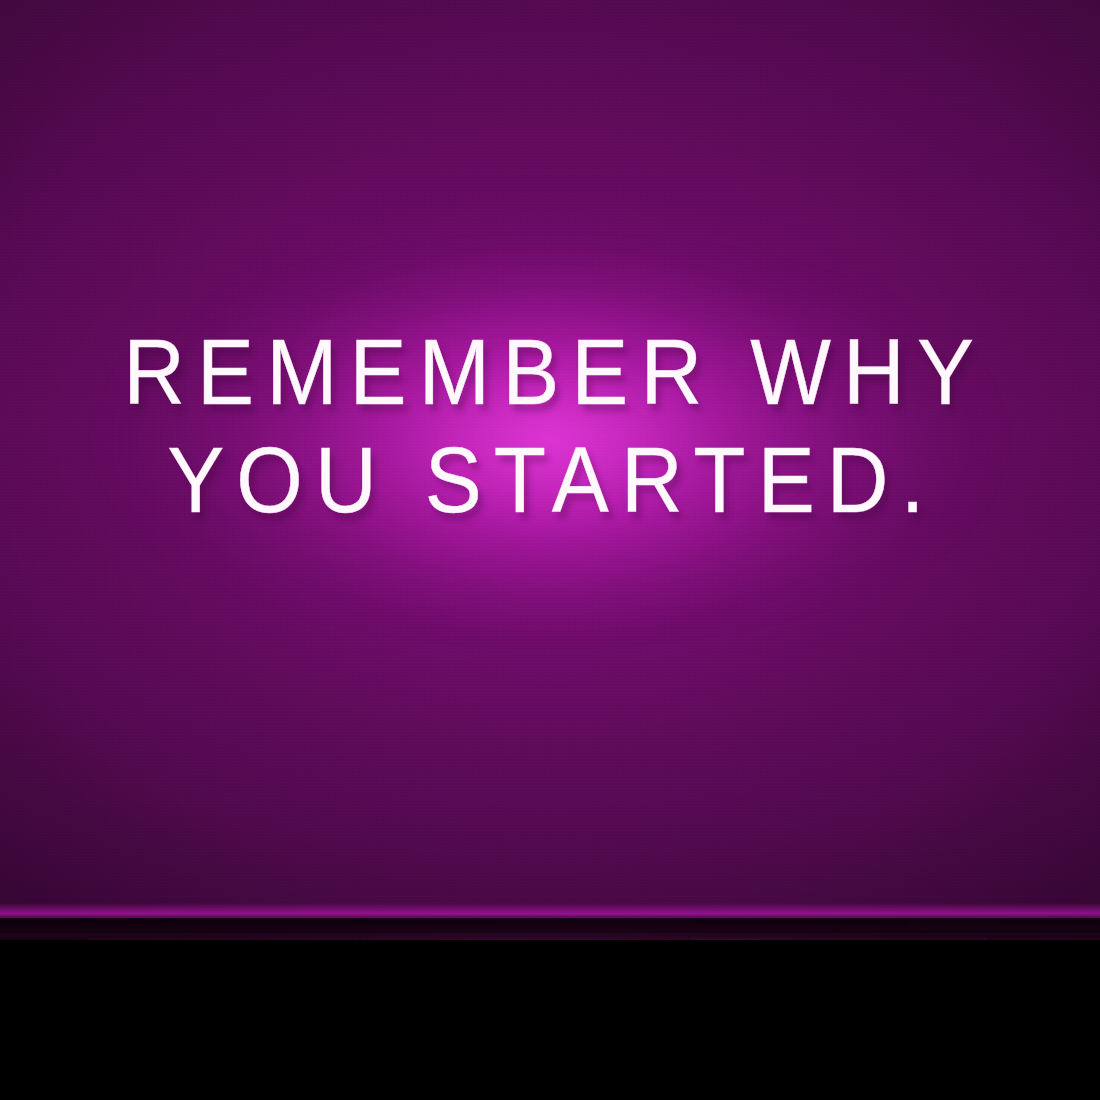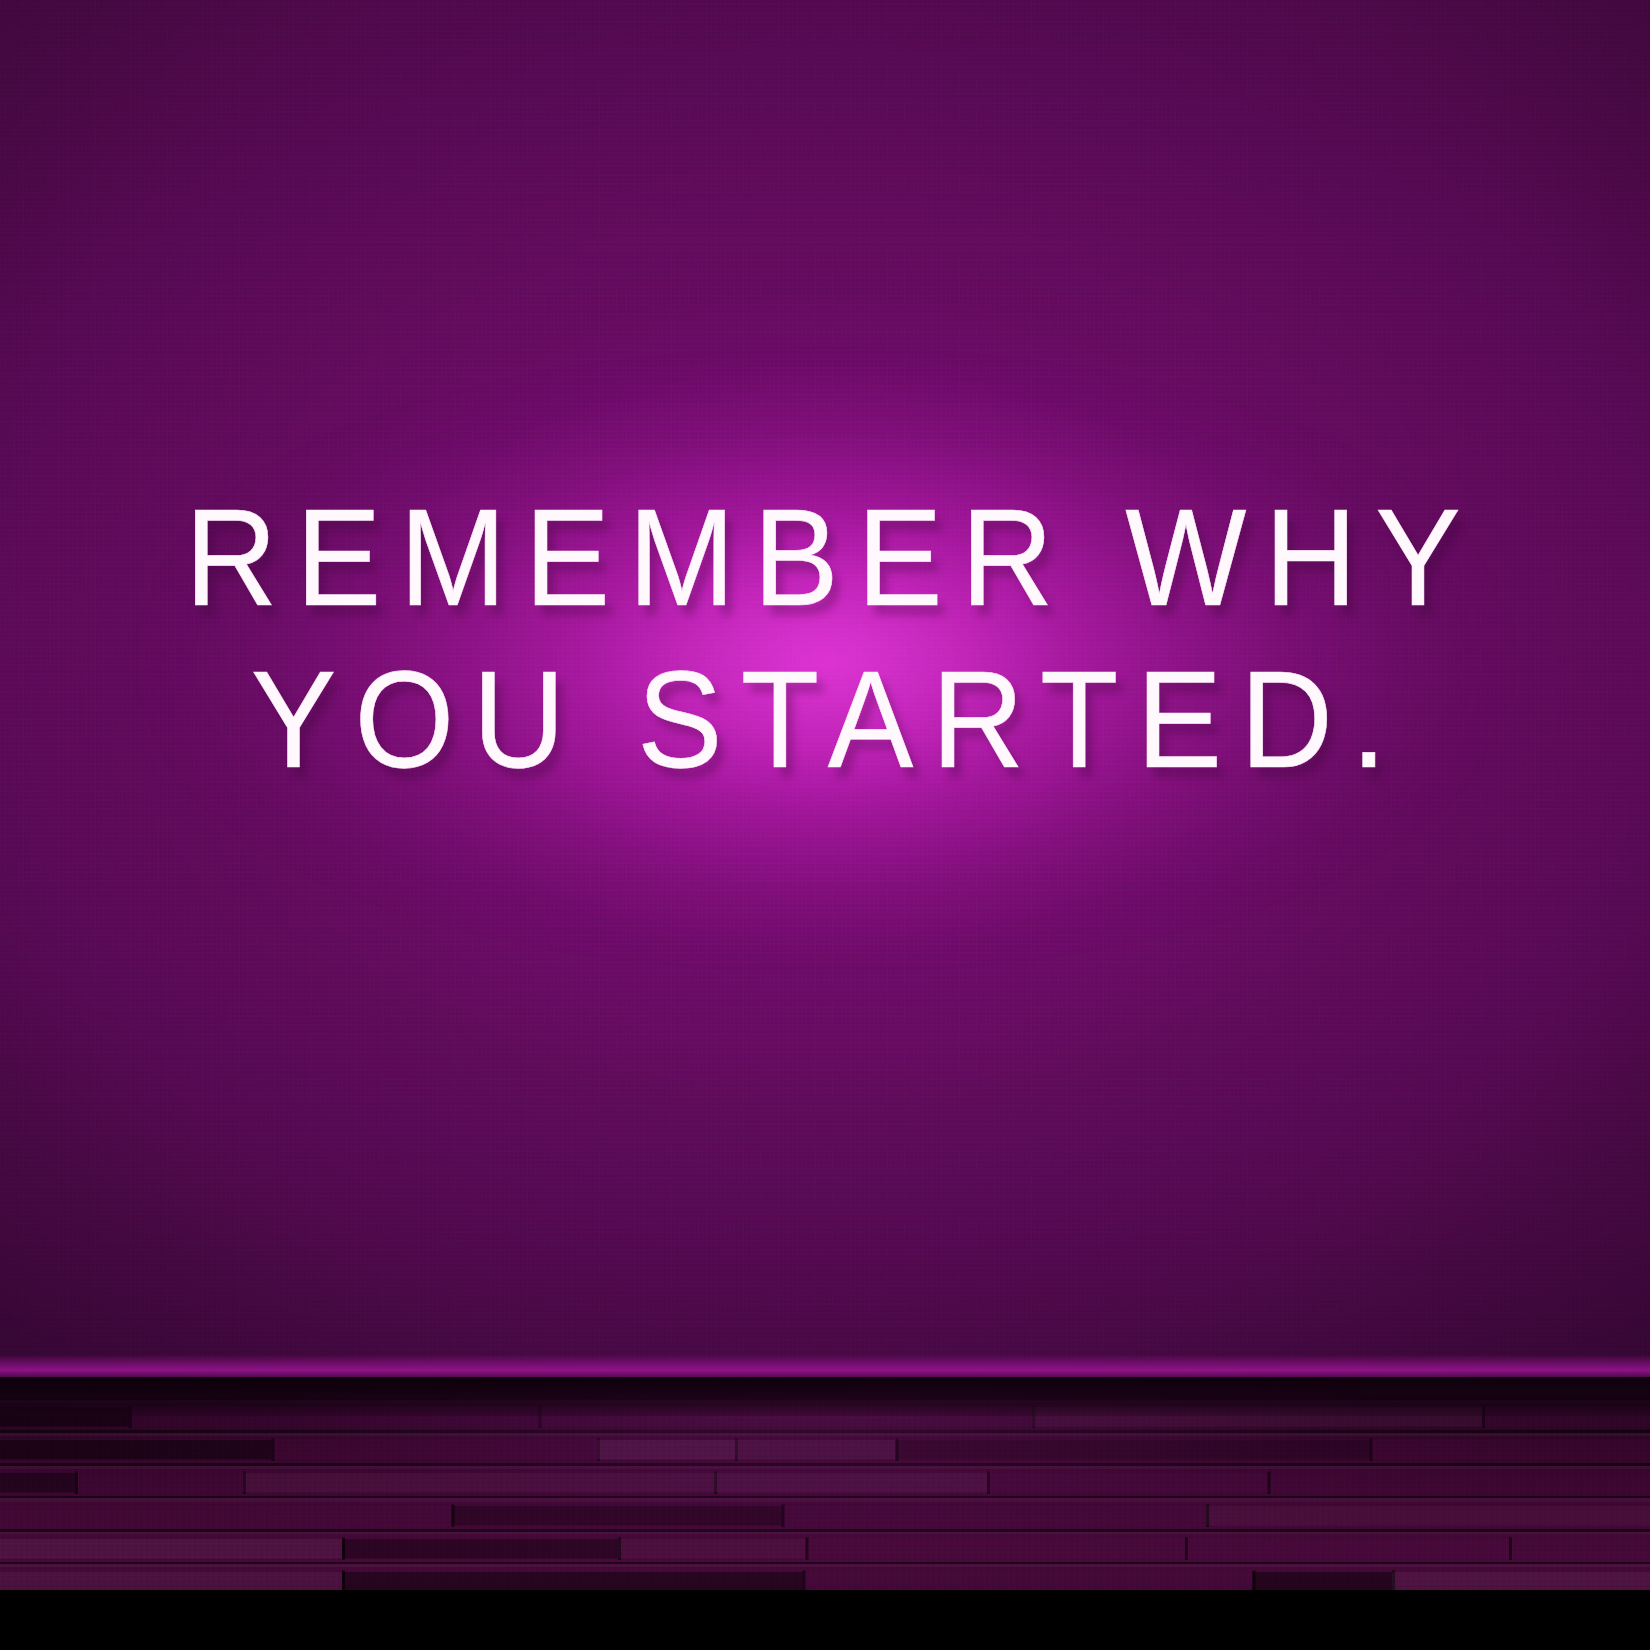--- a/index.html
+++ b/index.html
@@ -8,21 +8,21 @@
     padding: 0;
     background: #000;
   }
   body {
     font-family: "Liberation Sans", sans-serif;
   }
 
   #scene {
     position: relative;
     width: 1100px;
-    height: 1060px;
+    height: 940px;
     overflow: hidden;
     background: #404040;
   }
 
   
   .wall {
     position: absolute;
     left: 0; top: 0;
     width: 1100px;
     height: 918px;

